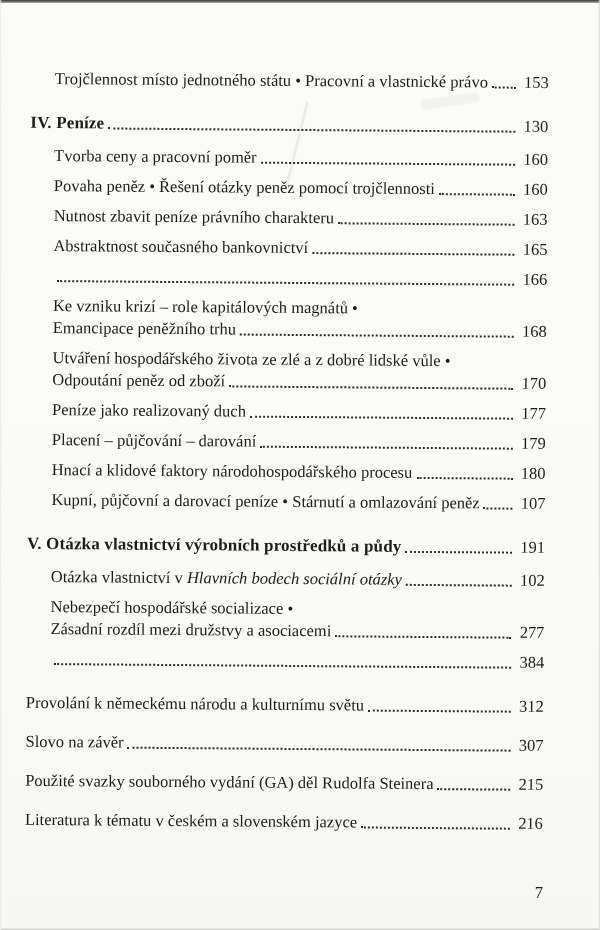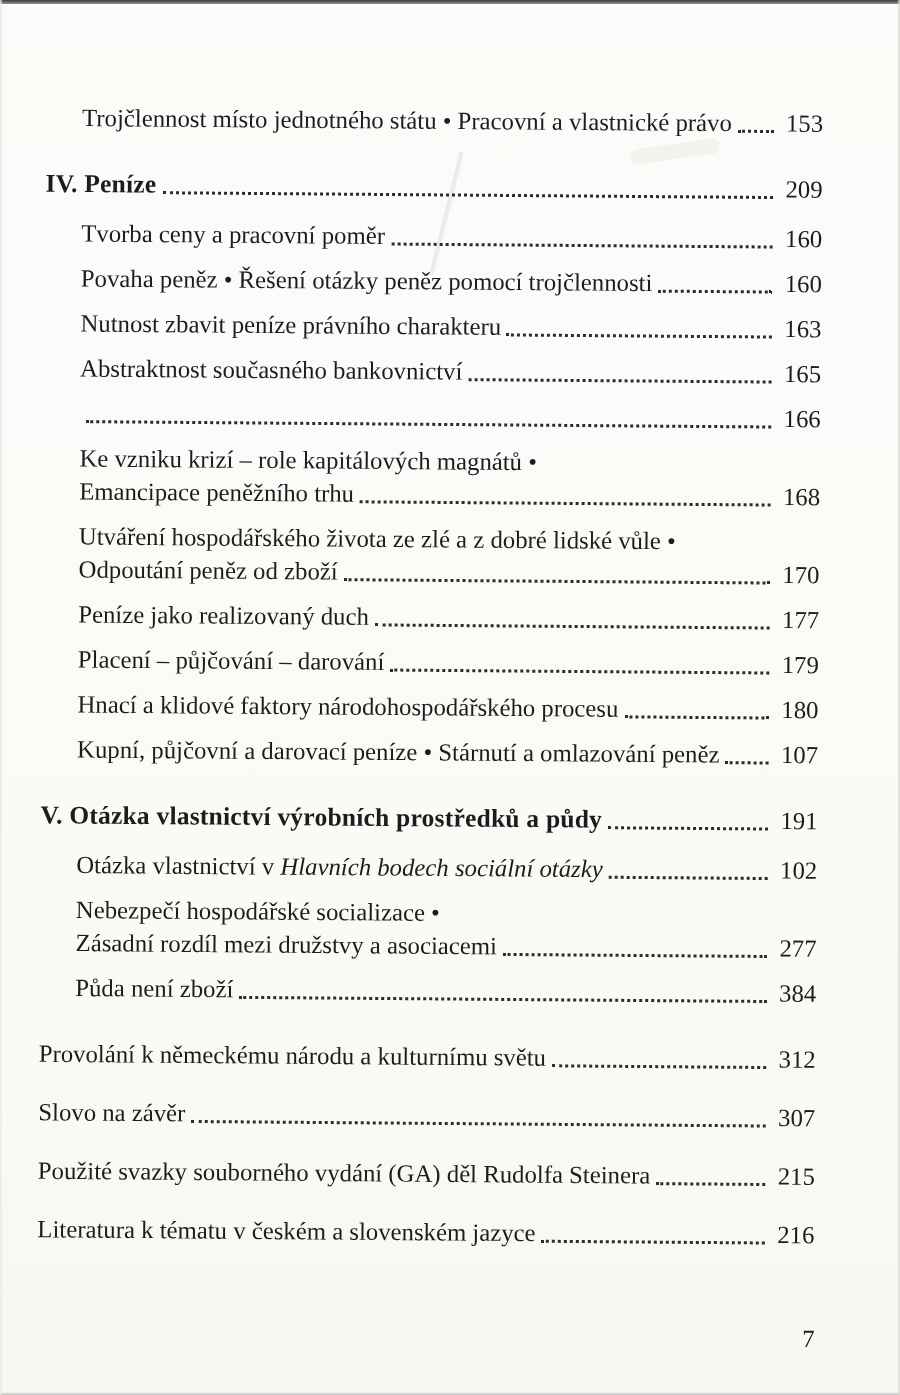--- a/index.html
+++ b/index.html
@@ -107,21 +107,21 @@
           <div class="row">
             <span class="title"><span>Trojčlennost místo jednotného státu • Pracovní a vlastnické právo</span></span>
             <span class="leader"></span>
             <span class="pagenum">153</span>
           </div>
         </div>
         <div class="entry chapter">
           <div class="row">
             <span class="title"><span>IV. Peníze</span></span>
             <span class="leader"></span>
-            <span class="pagenum">209</span>
+            <span class="pagenum">130</span>
           </div>
         </div>
         <div class="entry sub">
           <div class="row">
             <span class="title"><span>Tvorba ceny a pracovní poměr</span></span>
             <span class="leader"></span>
             <span class="pagenum">160</span>
           </div>
         </div>
         <div class="entry sub">
@@ -218,21 +218,20 @@
             <span class="title"><span>Nebezpečí hospodářské socializace •</span></span>
           </div>
           <div class="row">
             <span class="title"><span>Zásadní rozdíl mezi družstvy a asociacemi</span></span>
             <span class="leader"></span>
             <span class="pagenum">277</span>
           </div>
         </div>
         <div class="entry sub">
           <div class="row">
-            <span class="title"><span>Půda není zboží</span></span>
             <span class="leader"></span>
             <span class="pagenum">384</span>
           </div>
         </div>
         <div class="entry top">
           <div class="row">
             <span class="title"><span>Provolání k německému národu a kulturnímu světu</span></span>
             <span class="leader"></span>
             <span class="pagenum">312</span>
           </div>

